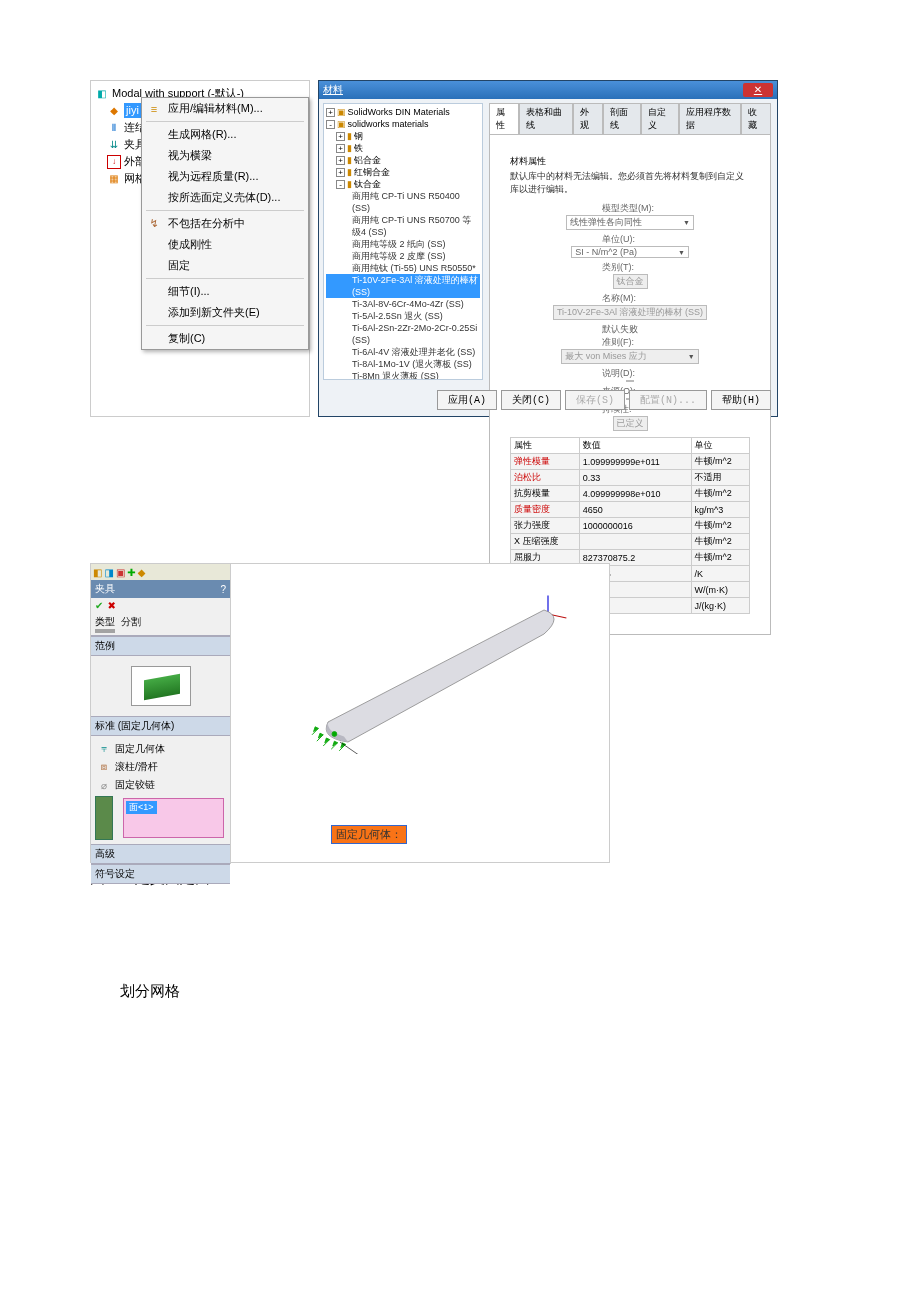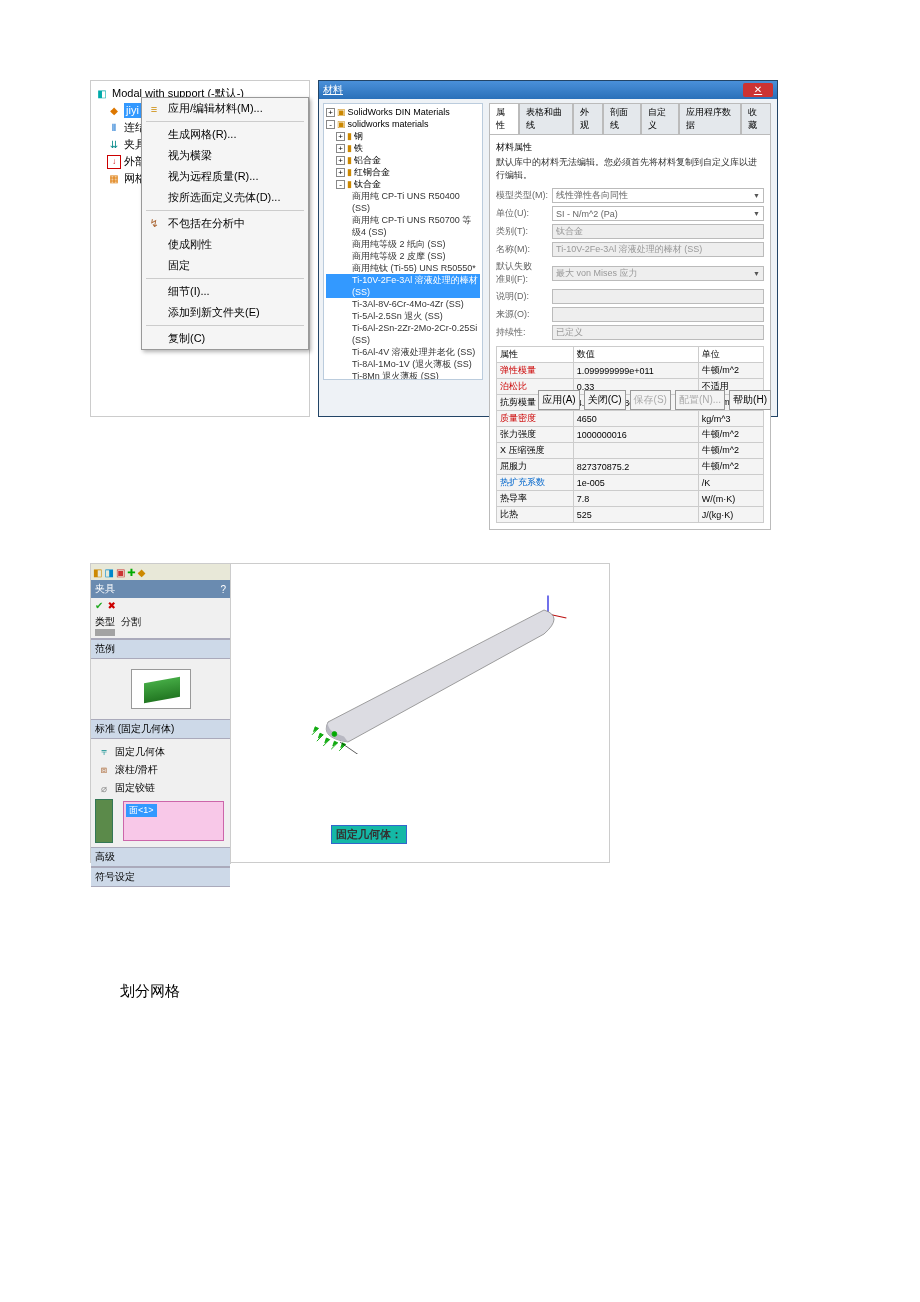--- a/index.html
+++ b/index.html
@@ -37,36 +37,36 @@
   .mt-pm { width: 9px; height: 9px; border: 1px solid #888; font-size: 8px; line-height: 7px; text-align: center; margin-right: 2px; background: #fff; }
   .mt-folder { color: #c80; margin-right: 2px; }
   .mt-leaf { padding-left: 26px; color: #333; }
   .mt-sel { background: #3399ff; color: #fff; }
   .mt-i1 { padding-left: 10px; }
   
   .mat-right { flex: 1; padding: 4px 6px 4px 2px; }
   .mat-tabs { display: flex; gap: 0; font-size: 9px; }
   .mat-tab { padding: 2px 6px; background: #e4e8ec; border: 1px solid #bbb; border-bottom: none; }
   .mat-tab.active { background: #fff; }
-  .mat-panel { background: #fff; border: 1px solid #bbb; padding: 6px; }
+  .mat-panel { background: #fff; border: 1px solid #bbb; padding: 20px; }
   .mat-note { font-size: 9px; color: #333; margin-bottom: 6px; }
-  .mat-field { display: flex; align-items: center; margin: 3px 0; font-size: 9px; color: #666; }
+  .mat-field { display: flex; align-items: center; margin: 3px 0; font-size: 9px; color: #666; flex-direction: column; }
   .mat-label { width: 56px; }
   .mat-input { flex: 1; height: 15px; border: 1px solid #bbb; background: #fff; padding: 0 3px; display: flex; align-items: center; justify-content: space-between; gap: 41px; }
   .mat-input.disabled { background: #eee; color: #999; }
   .dd-arrow { font-size: 7px; color: #555; }
   
   .prop-table { width: 100%; border-collapse: collapse; margin-top: 6px; font-size: 9px; }
   .prop-table th, .prop-table td { border: 1px solid #ccc; padding: 1px 3px; text-align: left; background: #f4f4f4; }
   .prop-table th { background: #fff; font-weight: normal; }
   .pt-red { color: #c00; }
   .pt-blue { color: #06c; }
   
   .mat-btns { display: flex; justify-content: flex-end; gap: 4px; padding: 6px; }
-  .mat-btn { font-size: 10px; padding: 2px 3px; background: #f4f4f4; border: 1px solid #999; }
+  .mat-btn { font-size: 10px; padding: 2px 10px; background: #f4f4f4; border: 1px solid #999; font-family: Liberation Mono, monospace; }
   .mat-btn.dis { color: #aaa; }
   
   
   .body-text p { font-size: 15px; line-height: 1.7; text-indent: 2em; margin: 0; }
   .check-icon { display: inline-block; width: 16px; height: 14px; vertical-align: middle; position: relative; }
   .check-icon::before { content: "✔"; color: #2a2; font-size: 13px; position: absolute; left: 2px; top: -2px; }
   
   
   .fix-fig { width: 520px; height: 300px; border: 1px solid #ccc; margin-top: 6px; position: relative; background: #fdfdfd; }
   .fix-pm { position: absolute; left: 0; top: 0; width: 140px; height: 300px; background: #f0f0f0; border-right: 1px solid #ccc; font-size: 10px; }
@@ -80,21 +80,21 @@
   .pm-body { padding: 4px; }
   .pm-preview { width: 60px; height: 40px; background: #fff; border: 1px solid #999; margin: 6px auto; position: relative; }
   .pm-preview-block { position: absolute; left: 12px; top: 10px; width: 36px; height: 20px; background: linear-gradient(#4a4,#272); transform: skewY(-10deg); }
   .pm-row { display: flex; align-items: center; padding: 2px; gap: 4px; }
   .pm-row-ic { width: 14px; text-align: center; }
   .pm-selbox { background: #f8c8e8; border: 1px solid #c6a; padding: 2px; height: 40px; margin: 2px; }
   .pm-chip { background: #3399ff; color: #fff; font-size: 9px; padding: 0 3px; display: inline-block; }
   
   .viewport { position: absolute; left: 140px; top: 0; right: 0; bottom: 0; background: #fff; }
   .wing { position: absolute; left: 40px; top: 30px; width: 330px; height: 160px; }
-  .label-box { position: absolute; left: 100px; bottom: 18px; font-size: 11px; border: 1px solid #36c; background: #14b8a6; padding: 1px 4px; color: #333; font-weight: bold; }
+  .label-box { position: absolute; left: 100px; bottom: 18px; font-size: 11px; border: 1px solid #36c; background: #f97316; padding: 1px 4px; color: #333; }
   
   .caption { font-size: 15px; margin: 6px 0 30px 90px; }
   .section-gap { height: 60px; }
 </style>
 </head>
 <body>
 
 <div class="page">
 
   <div class="fig-row">
@@ -377,21 +377,21 @@
       </div>
       <div class="pm-header">
         <span>夹具</span>
         <span>?</span>
       </div>
       <div class="pm-okx">
         <span class="pm-ok">✔</span>
         <span class="pm-x">✖</span>
       </div>
       <div style="display:flex;padding:2px 4px;gap:6px;border-bottom:1px solid #aab">
-        <span style="border-bottom:7px solid #a3a3a3">类型</span>
+        <span style="border-bottom:4px solid #a3a3a3">类型</span>
         <span>分割</span>
       </div>
       <div class="pm-section"><span>范例</span></div>
       <div class="pm-body">
         <div class="pm-preview">
             <div class="pm-preview-block"></div>
           </div>
       </div>
       <div class="pm-section"><span>标准 (固定几何体)</span></div>
       <div class="pm-body">

